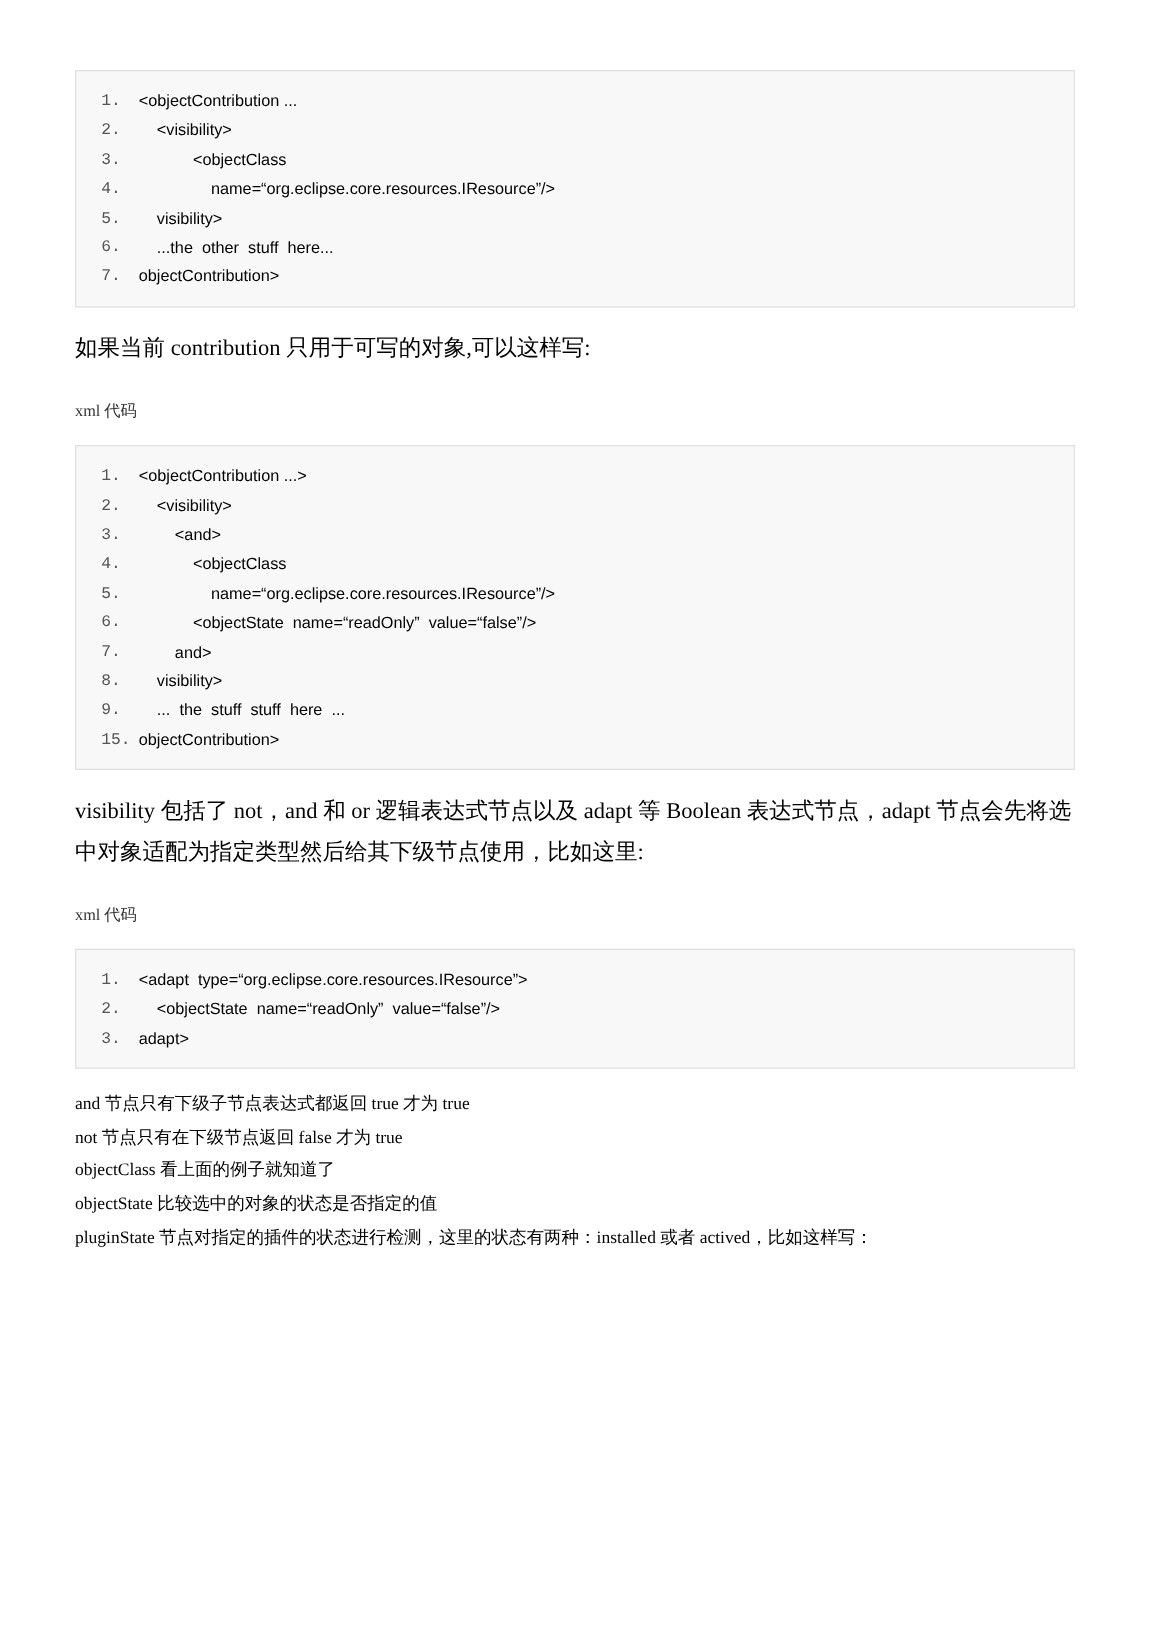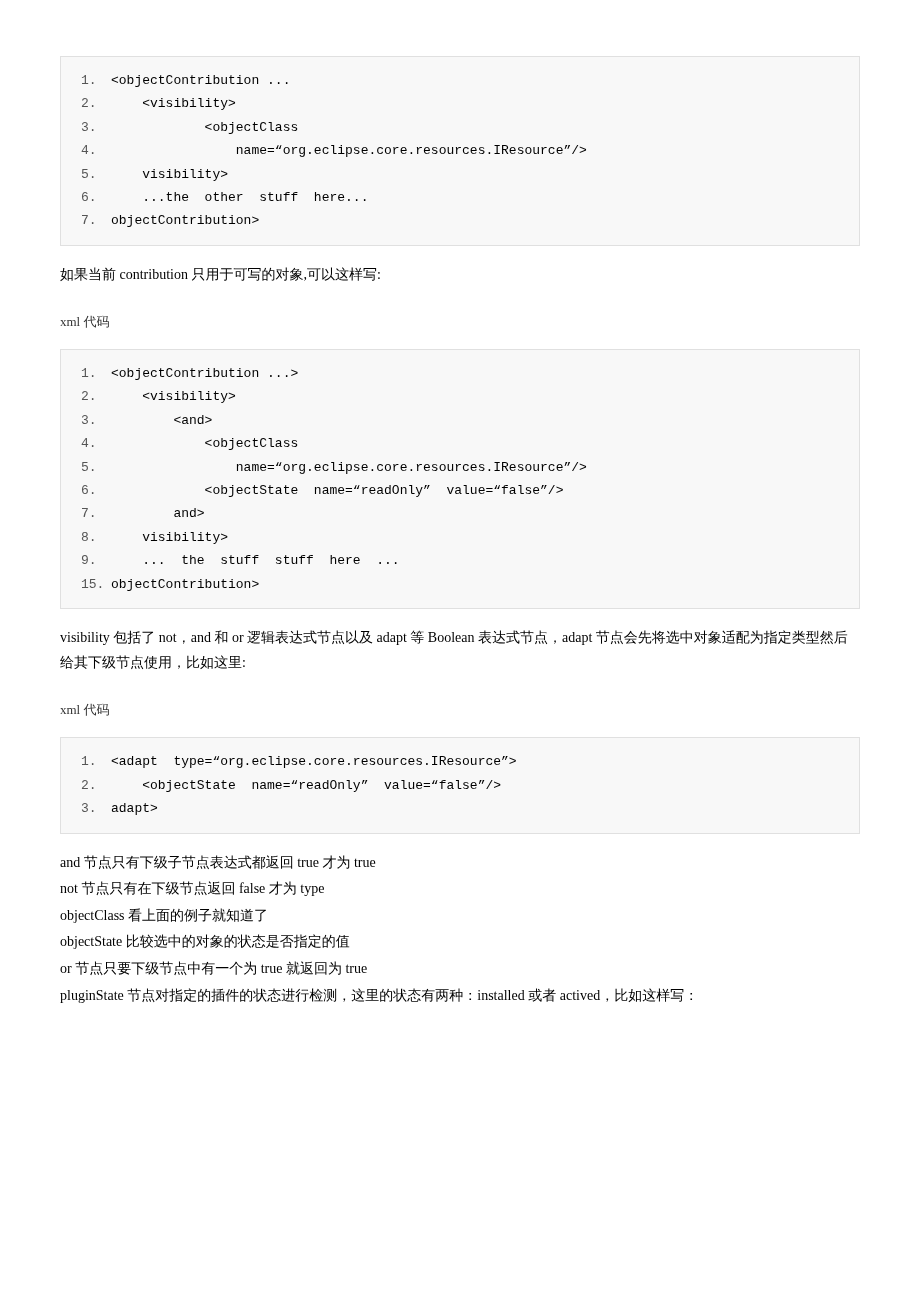--- a/index.html
+++ b/index.html
@@ -33,27 +33,27 @@
     }
 
     .line-num {
       color: #555;
       min-width: 30px;
       user-select: none;
       font-family: "Courier New", Courier, monospace;
     }
 
     .line-content {
-      font-family: Liberation Mono, monospace;
+      font-family: Liberation Sans, sans-serif;
       white-space: pre;
     }
 
     .paragraph {
       margin: 16px 0;
-      font-size: 14px;
+      font-size: 18px;
       line-height: 1.8;
     }
 
     .label {
       font-size: 13px;
       color: #333;
       margin-top: 24px;
       margin-bottom: 4px;
       font-family: "SimSun", "宋体", serif;
     }
@@ -161,20 +161,19 @@
       <span class="line-content">    &lt;objectState  name=“readOnly”  value=“false”/&gt;</span>
     </div>
     <div class="code-line">
       <span class="line-num">3.</span>
       <span class="line-content">adapt&gt;</span>
     </div>
   </div>
 
   <div class="desc-block">
     <p>and 节点只有下级子节点表达式都返回 true 才为 true</p>
-    <p>not 节点只有在下级节点返回 false 才为 type</p>
+    <p>not 节点只有在下级节点返回 false 才为 true</p>
     <p>objectClass 看上面的例子就知道了</p>
     <p>objectState 比较选中的对象的状态是否指定的值</p>
-    <p>or 节点只要下级节点中有一个为 true 就返回为 true</p>
     <p>pluginState 节点对指定的插件的状态进行检测，这里的状态有两种：installed 或者 actived，比如这样写：</p>
   </div>
 
 </div>
 
 </body></html>

